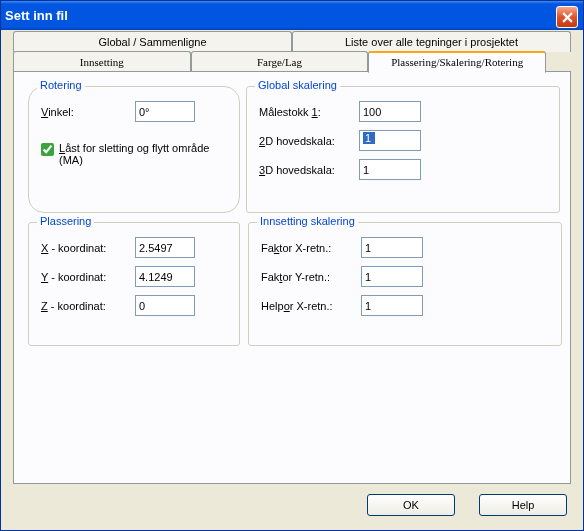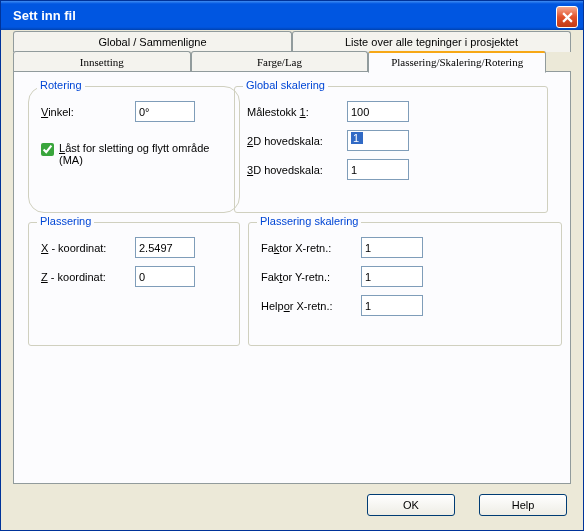--- a/index.html
+++ b/index.html
@@ -1,17 +1,17 @@
 <!DOCTYPE html>
 <html><head>
 <meta charset="utf-8">
 <style>
   body { margin: 0; font-family: "Tahoma", sans-serif; font-size: 11px; background: #ece9d8; }
   .window { width: 584px; height: 531px; background: #ece9d8; border: 1px solid #003399; box-sizing: border-box; position: relative; }
-  .titlebar { height: 29px; background: linear-gradient(to bottom, #3f8cf3 0%, #0056e1 10%, #0056e1 90%, #0042b0 100%); display: flex; align-items: center; color: #fff; font-weight: bold; font-size: 13px; padding-left: 12px; position: relative; }
+  .titlebar { height: 29px; background: linear-gradient(to bottom, #3f8cf3 0%, #0056e1 10%, #0056e1 90%, #0042b0 100%); display: flex; align-items: center; color: #fff; font-weight: bold; font-size: 13px; padding-left: 4px; position: relative; }
   .close-btn { position: absolute; right: 5px; top: 5px; width: 20px; height: 20px; background: linear-gradient(to bottom, #f7a98f, #e1522b 50%, #c23a14); border: 1px solid #fff; border-radius: 3px; display: flex; align-items: center; justify-content: center; color: #fff; font-weight: bold; cursor: pointer; }
   .close-btn svg { width: 11px; height: 11px; }
 
   .client { position: absolute; top: 30px; left: 4px; right: 4px; bottom: 4px; }
 
   .tabrow { position: relative; }
   .tabrow-top { display: flex; position: absolute; top: 0; left: 8px; right: 8px; }
   .tabrow-bottom { display: flex; position: absolute; top: 20px; left: 8px; right: 33px;  }
   .tab { border: 1px solid #919b9c; border-bottom: none; border-top-left-radius: 3px; border-top-right-radius: 3px; background: #f4f3ee; padding: 3px 10px 3px 10px; margin-right: 0px; cursor: pointer; position: relative; height: 14px; line-height: 14px; text-align: center; }
   .tab.top { flex: 1 1 0; }
@@ -22,21 +22,21 @@
   .panel { position: absolute; top: 40px; left: 8px; right: 8px; bottom: 42px; border: 1px solid #919b9c; background: #fcfcfe; }
 
   .group { position: absolute; border: 1px solid #d0d0bf; border-radius: 3px; }
   .group-label { position: absolute; top: -8px; left: 8px; background: #fcfcfe; padding: 0 3px; color: #0046d5; }
 
   .row { display: flex; align-items: center; margin-bottom: 8px; }
   .row label { width: 94px; }
   .row input[type="text"] { width: 52px; height: 17px; border: 1px solid #7f9db9; padding: 1px 3px; font: inherit; background: #fff; }
 
   .g-rot { top: 14px; left: 14px; width: 210px; height: 125px; border-radius: 16px; }
-  .g-global { top: 14px; left: 220px; width: 312px; height: 125px; }
+  .g-global { top: 14px; left: 232px; width: 312px; height: 125px; }
   .g-pl { top: 150px; left: 14px; width: 210px; height: 122px; }
   .g-ind { top: 150px; left: 234px; width: 312px; height: 122px; }
 
   .inner { padding: 14px 12px 8px 12px; }
 
   .chk { display: flex; align-items: flex-start; margin-top: 20px; }
   .chk input { margin: 1px 5px 0 0; accent-color: #39a53c; }
 
   .btnbar { position: absolute; bottom: 10px; right: 12px; display: flex; gap: 24px; }
   .btn { width: 88px; height: 22px; border: 1px solid #003c74; border-radius: 3px; background: linear-gradient(to bottom, #fff, #eeede5); cursor: pointer; font: inherit; }
@@ -109,28 +109,32 @@
       </div>
 
       <div class="group g-pl">
         <div class="group-label">Plassering</div>
         <div class="inner">
           <div class="row">
             <label><span class="u">X</span><span> - koordinat:</span></label>
             <input type="text" value="2.5497" style="">
           </div>
           <div class="row">
+            <label><span class="u">Y</span><span> - koordinat:</span></label>
+            <input type="text" value="4.1249" style="">
+          </div>
+          <div class="row">
             <label><span class="u">Z</span><span> - koordinat:</span></label>
             <input type="text" value="0" style="">
           </div>
         </div>
       </div>
 
       <div class="group g-ind">
-        <div class="group-label">Plassering skalering</div>
+        <div class="group-label">Innsetting skalering</div>
         <div class="inner wide">
           <div class="row">
             <label><span>Fa</span><span class="u">k</span><span>tor X-retn.:</span></label>
             <input type="text" value="1" style="">
           </div>
           <div class="row">
             <label><span>Fak</span><span class="u">t</span><span>or Y-retn.:</span></label>
             <input type="text" value="1" style="">
           </div>
           <div class="row">

